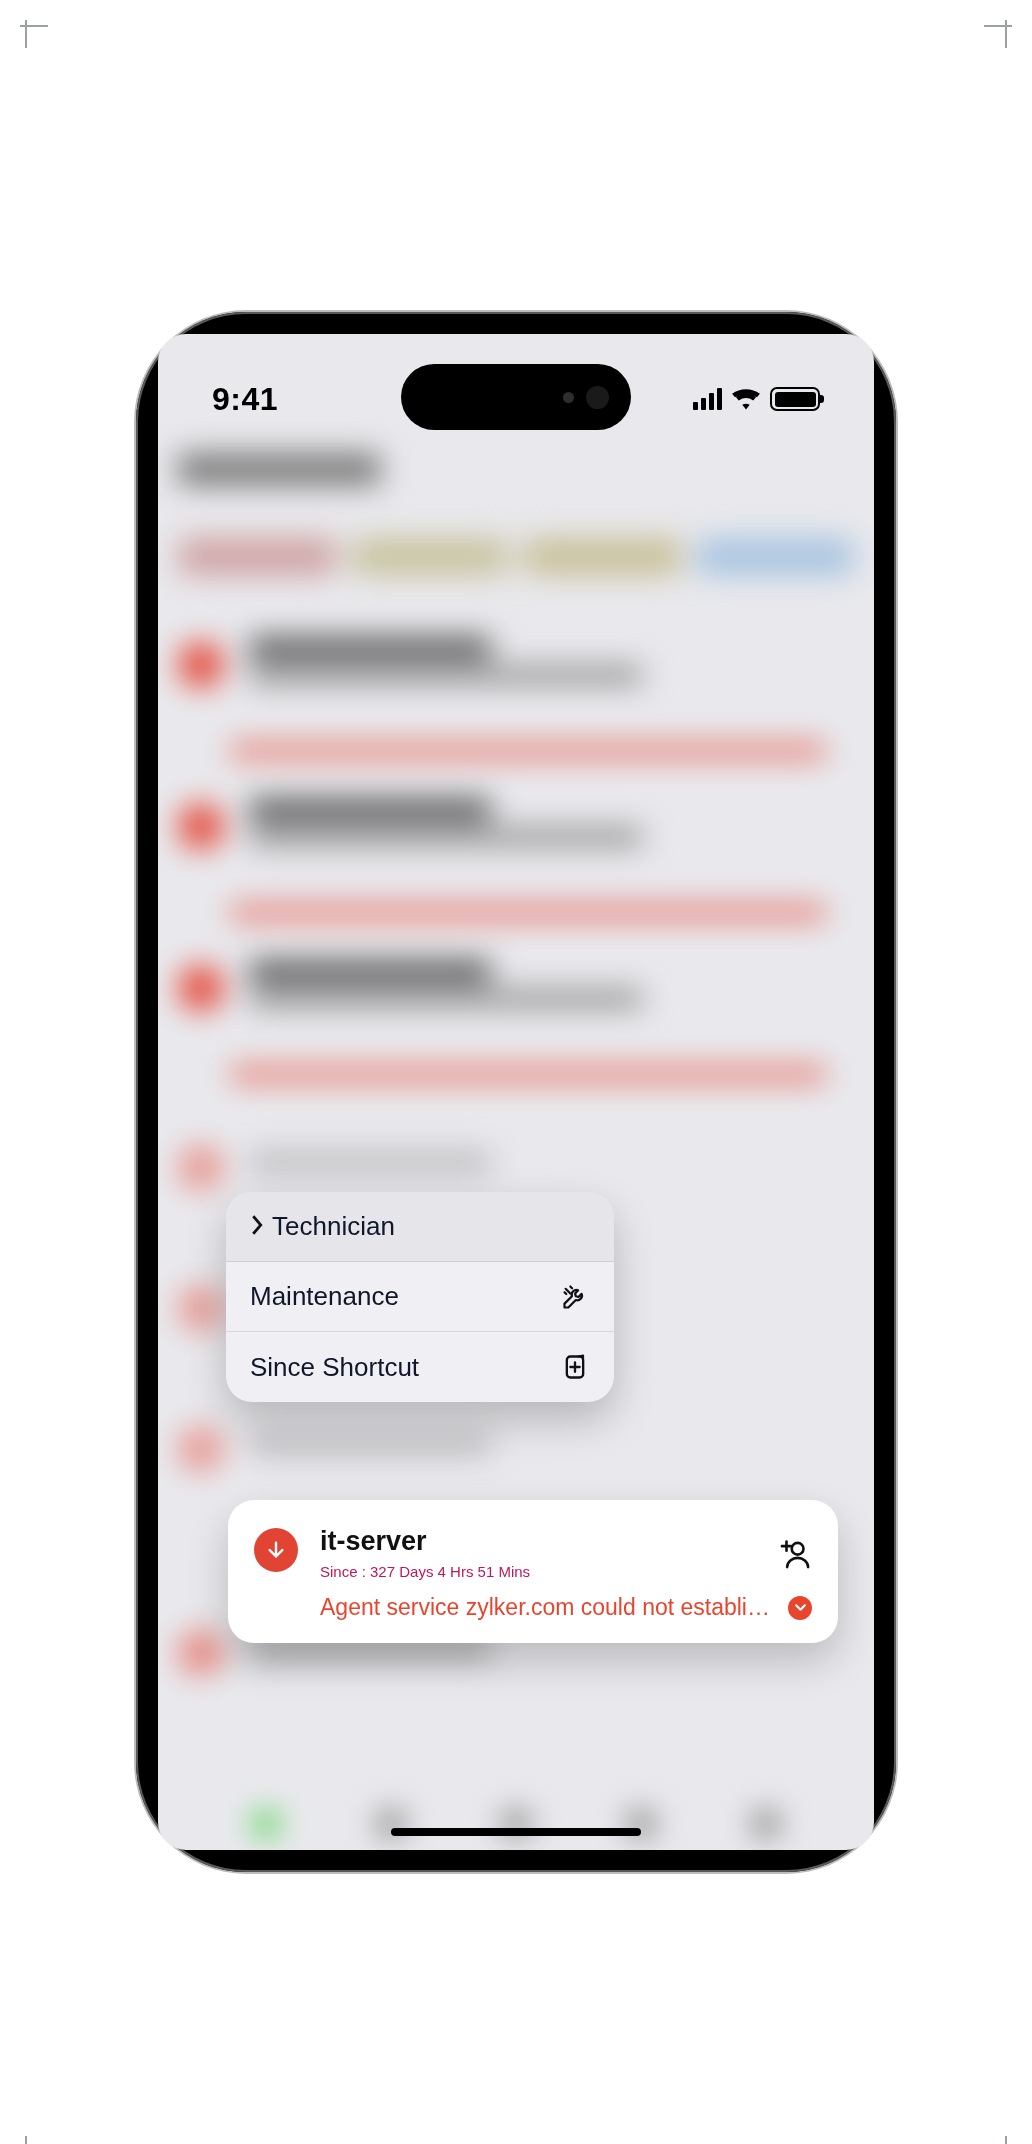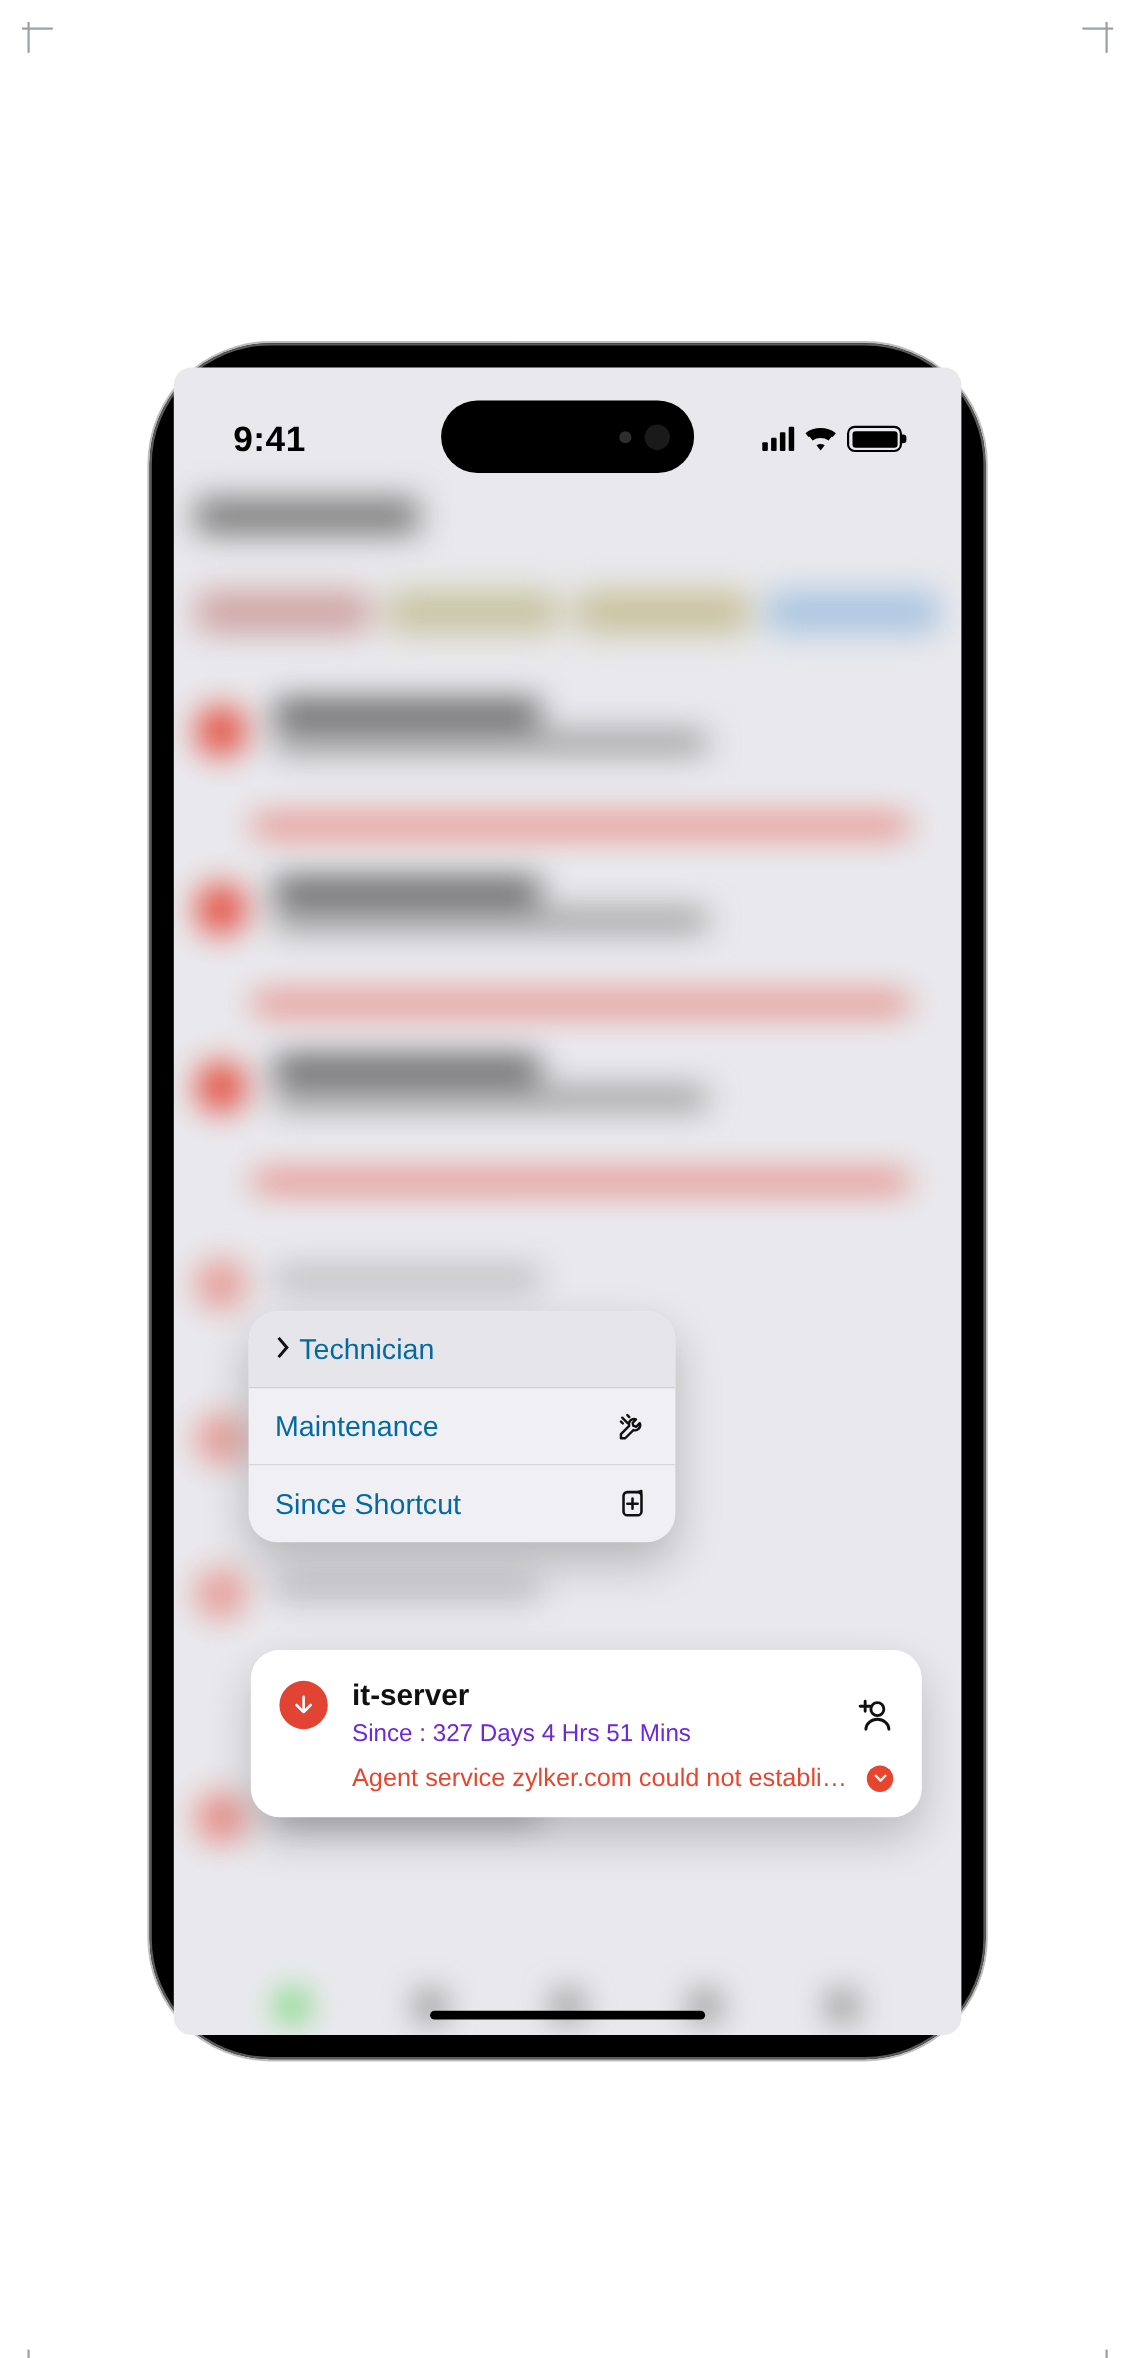--- a/index.html
+++ b/index.html
@@ -7,21 +7,21 @@
 .frame-wrap{width:1032px;height:2144px;position:relative;display:flex;align-items:center;justify-content:center;}
 .tick{position:absolute;background:#9aa0a6}
 .tk-t1{width:2px;height:28px;top:0;left:5px}
 .tk-t2{width:2px;height:28px;top:0;right:5px}
 .tk-b1{width:2px;height:28px;bottom:0;left:5px}
 .tk-b2{width:2px;height:28px;bottom:0;right:5px}
 .tk-l1{width:28px;height:2px;left:0;top:5px}
 .tk-r1{width:28px;height:2px;right:0;top:5px}
 .phone{width:760px;height:1560px;border-radius:110px;background:#000;padding:14px;position:relative;box-shadow:0 0 0 2px #bdbdbd, inset 0 0 0 2px #5a5a5a}
 .phone-inner{width:100%;height:100%;border-radius:96px;background:#000;padding:8px;position:relative}
-.screen{width:100%;height:100%;border-radius:16px;overflow:hidden;position:relative;background:#e9e9ed}
+.screen{width:100%;height:100%;border-radius:28px;overflow:hidden;position:relative;background:#e9e9ed}
 .island{position:absolute;top:30px;left:50%;transform:translateX(-50%);width:230px;height:66px;background:#000;border-radius:46px;z-index:600;display:flex;align-items:center;justify-content:flex-end;padding-right:22px;gap:12px}
 .island .dot{width:11px;height:11px;border-radius:50%;background:#2e2e2e}
 .island .cam{width:23px;height:23px;border-radius:50%;background:#1a1a1a}
 .status-bar{position:absolute;top:0;left:0;right:0;height:110px;display:flex;align-items:center;justify-content:space-between;padding:20px 54px 0;z-index:500}
 .status-time{font-size:32px;font-weight:600;letter-spacing:.5px}
 .status-icons{display:flex;align-items:center;gap:10px}
 .sig{display:flex;align-items:flex-end;gap:3px;height:22px}
 .sig span{width:5px;background:#000;border-radius:1px}
 .sig span:nth-child(1){height:8px}.sig span:nth-child(2){height:12px}.sig span:nth-child(3){height:17px}.sig span:nth-child(4){height:22px}
 .wifi{width:28px;height:22px;position:relative}
@@ -41,36 +41,36 @@
 .bg-tabs span{height:36px;border-radius:10px;flex:1}
 .bg-tabs span:nth-child(1){background:#cfa3a3}
 .bg-tabs span:nth-child(2){background:#c8c3a0}
 .bg-tabs span:nth-child(3){background:#c8c09a}
 .bg-tabs span:nth-child(4){background:#a8c4e0}
 .bg-bottom{position:absolute;bottom:50px;left:0;right:0;display:flex;justify-content:space-around;padding:0 60px}
 .bg-bottom span{width:22px;height:22px;background:#6d6d6d;border-radius:4px}
 .bg-bottom span:first-child{background:#3bcf3b}
 .overlay{position:absolute;inset:0;z-index:200}
 .ctx-menu{position:absolute;left:68px;top:858px;width:388px;background:#f0eff4;border-radius:26px;overflow:hidden;box-shadow:0 18px 42px rgba(0,0,0,.22)}
-.ctx-item{display:flex;align-items:center;justify-content:space-between;height:70px;padding:0 24px;border-bottom:1px solid rgba(0,0,0,.1);font-size:26px;color:#0369a1;cursor:pointer}
+.ctx-item{display:flex;align-items:center;justify-content:space-between;height:70px;padding:0 24px;border-bottom:1px solid rgba(0,0,0,.1);font-size:26px;color:#0f172a;cursor:pointer}
 .ctx-item:last-child{border-bottom:none}
 .ctx-item.head{background:#e6e5ea}
 .ctx-item.head .chev{margin-right:8px}
 .ctx-item.head .lbl{margin-right:auto}
 .ctx-item.danger{color:#e8452f}
 .ctx-ico{width:30px;height:30px;display:flex;align-items:center;justify-content:center}
 .ctx-ico svg{width:28px;height:28px}
 .card{position:absolute;left:70px;right:36px;top:1166px;background:#fff;border-radius:26px;box-shadow:0 18px 42px rgba(0,0,0,.2);padding:26px 26px 22px;display:flex;gap:22px}
 .card-ic{width:44px;height:44px;border-radius:50%;background:#e24434;display:flex;align-items:center;justify-content:center;flex-shrink:0;margin-top:2px}
 .card-ic svg{width:22px;height:22px}
 .card-body{flex:1;min-width:0}
 .card-top{display:flex;align-items:center}
 .card-titles{flex:1}
 .card-title{font-size:27px;font-weight:700;color:#111;margin-bottom:6px}
-.card-sub{font-size:22px;color:#6d28d9}
+.card-sub{font-size:15px;color:#be185d}
 .card-add{width:34px;height:34px;display:flex;align-items:center;justify-content:center;margin-top:2px}
 .card-bot{display:flex;align-items:center;margin-top:14px;gap:14px}
 .card-msg{flex:1;font-size:23px;color:#e8452f;white-space:nowrap;overflow:hidden;text-overflow:ellipsis}
 .card-chev{width:24px;height:24px;border-radius:50%;background:#e8452f;display:flex;align-items:center;justify-content:center;flex-shrink:0}
 .card-chev svg{width:13px;height:13px}
 .home-ind{position:absolute;bottom:14px;left:50%;transform:translateX(-50%);width:250px;height:8px;border-radius:5px;background:#000;z-index:700}
 </style>
 </head>
 <body>
 

